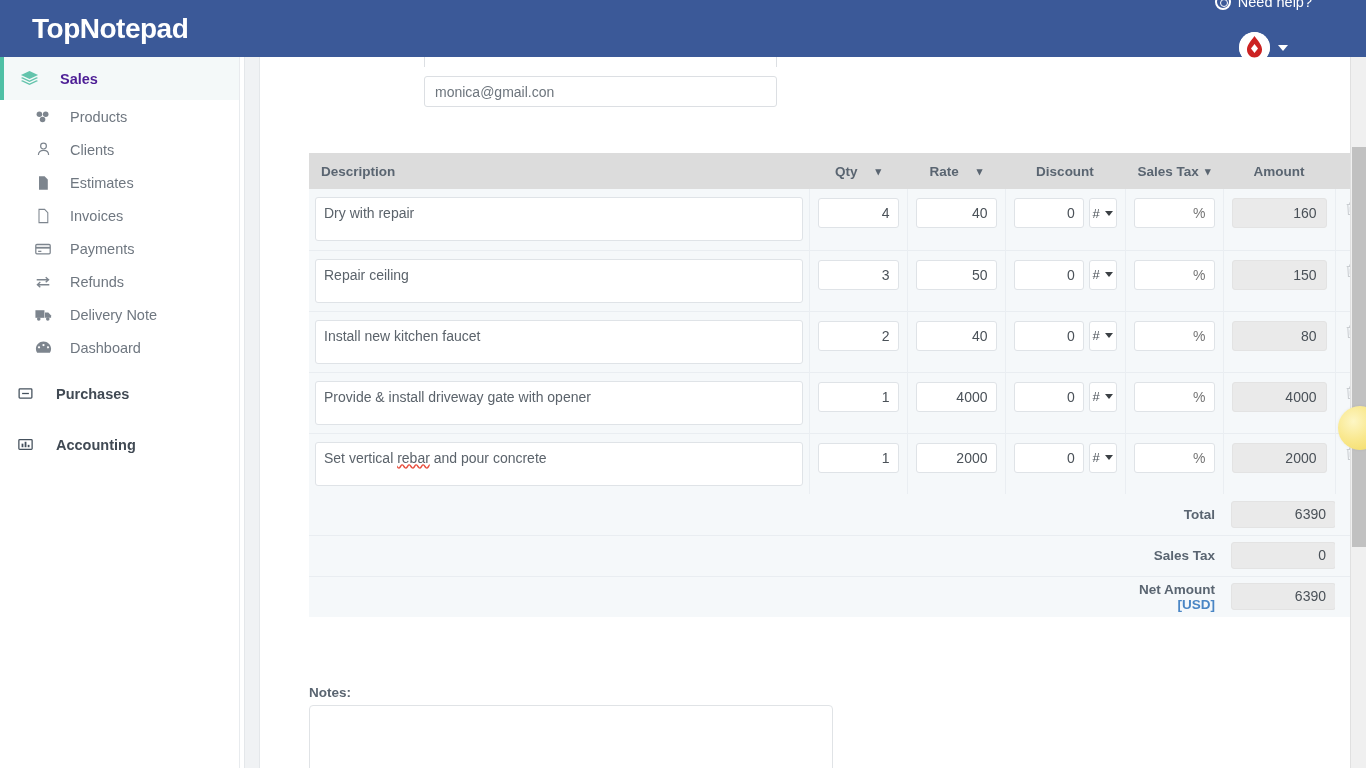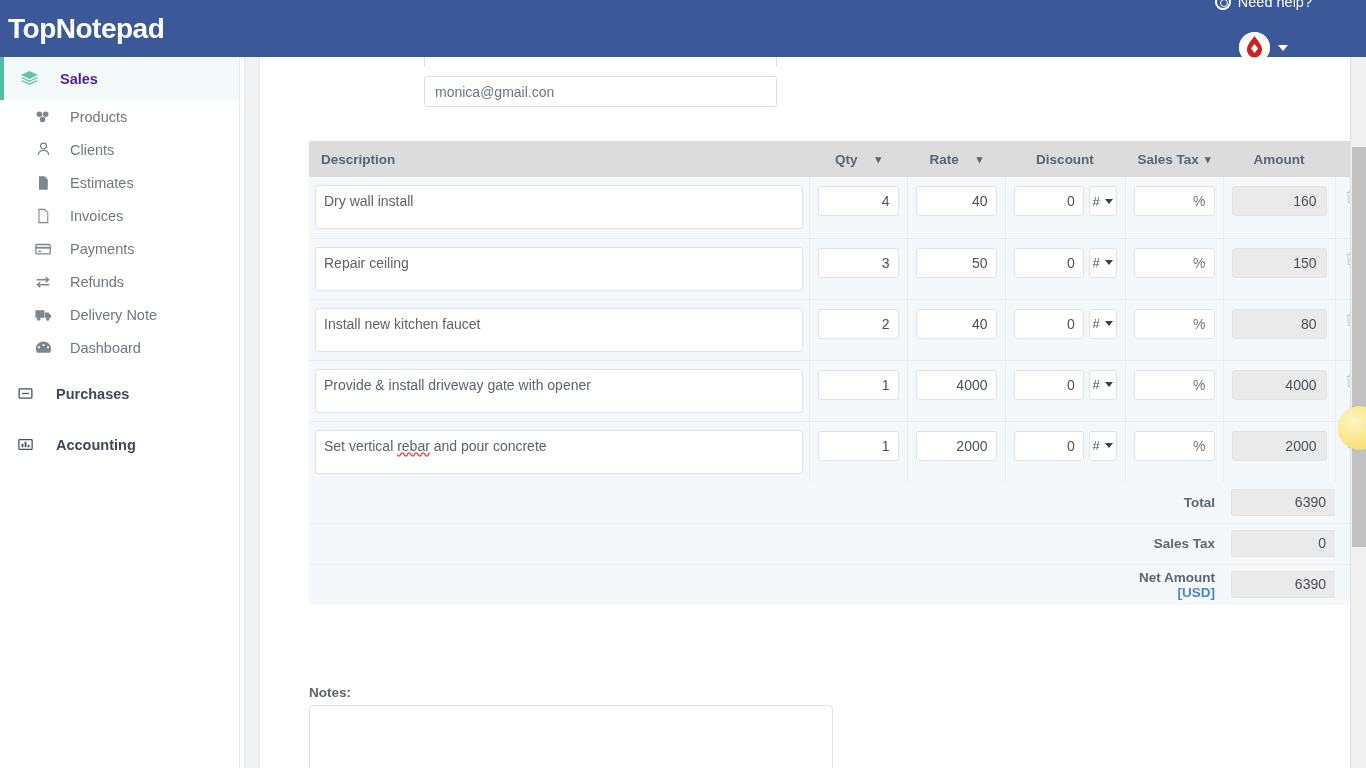--- a/index.html
+++ b/index.html
@@ -12,21 +12,21 @@
 
   
   .topbar {
     position: absolute; top: 0; left: 0;
     width: 1366px; height: 57px;
     background: #3b5998;
     display: flex; align-items: center;
     z-index: 40;
   }
   .brand {
-    margin-left: 8px;
+    margin-left: 32px;
     color: #ffffff;
     font-size: 28px;
     font-weight: bold;
     letter-spacing: -0.5px;
     font-family: "Liberation Sans", sans-serif;
     white-space: nowrap;
   }
   .topbar-right {
     margin-left: auto;
     display: flex; align-items: center;
@@ -188,21 +188,21 @@
     color: #ffffff;
     font-size: 22px;
     line-height: 1;
     cursor: pointer;
     display: flex; align-items: center; justify-content: center;
   }
 
   
   .items {
     position: absolute;
-    left: 0; top: 84px;
+    left: 0; top: 96px;
     width: 1058px;
     border-collapse: collapse;
     table-layout: fixed;
   }
   .items th {
     background: #dcdcdc;
     color: #5a6571;
     font-size: 13.5px;
     font-weight: bold;
     height: 36px;
@@ -569,21 +569,21 @@
             <div class="hdr">
                 <span>Amount</span>
               </div>
           </th>
           <th class="trash-head"></th>
         </tr>
       </thead>
       <tbody id="rows-body">
           <tr>
             <td class="celldesc">
-              <div class="desc-box">Dry wall install</div>
+              <div class="desc-box">Dry with repair</div>
             </td>
             <td>
               <div class="cellpad"><input class="num-input" value="4" style=""></div>
             </td>
             <td>
               <div class="cellpad"><input class="num-input" value="40" style=""></div>
             </td>
             <td>
               <div class="disc-group">
                 <input class="num-input" value="0" style="">

